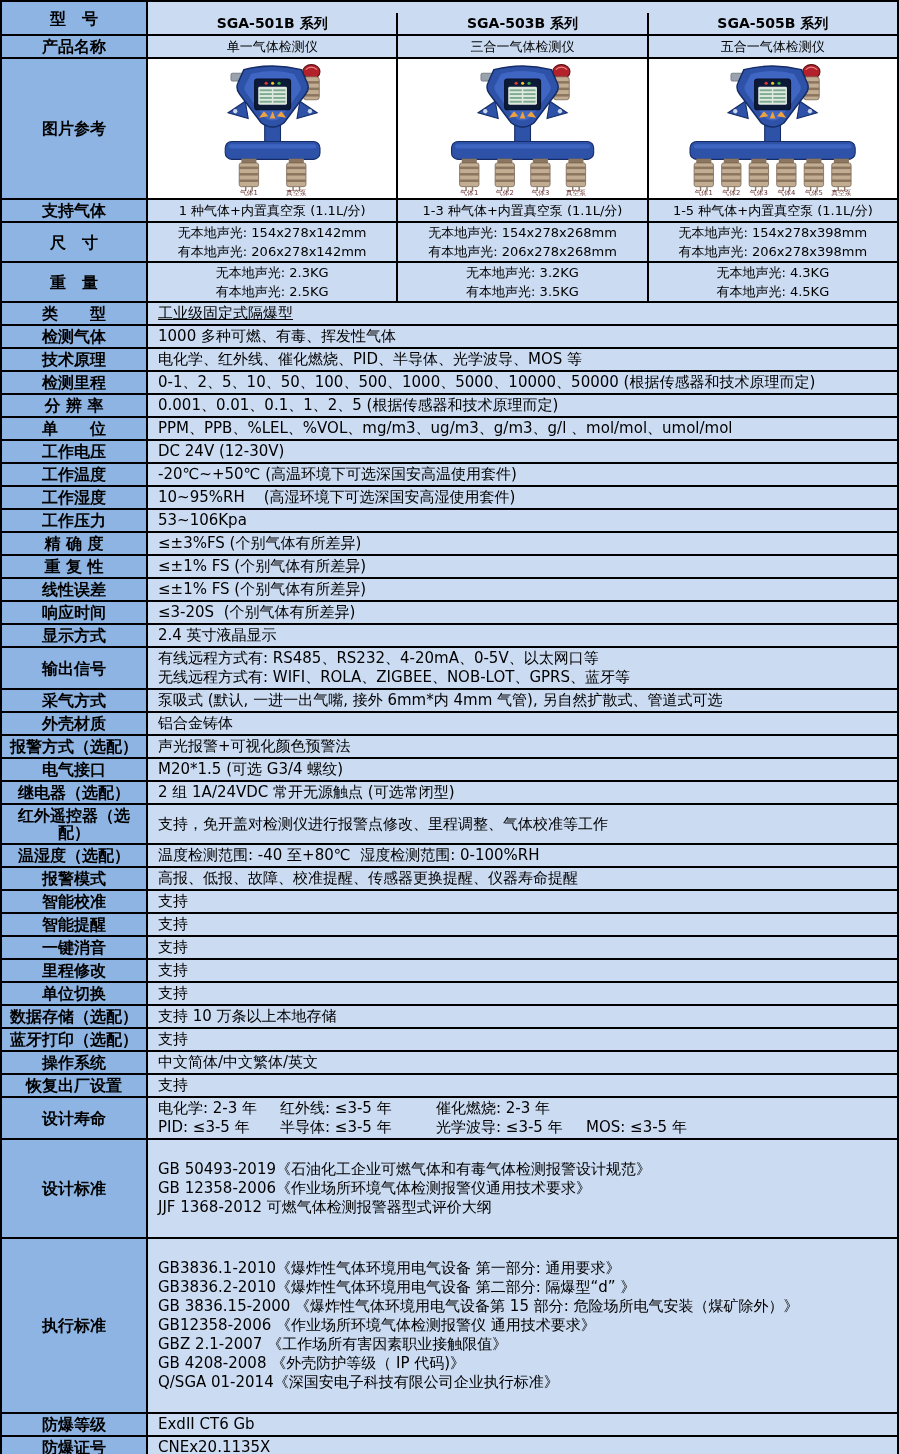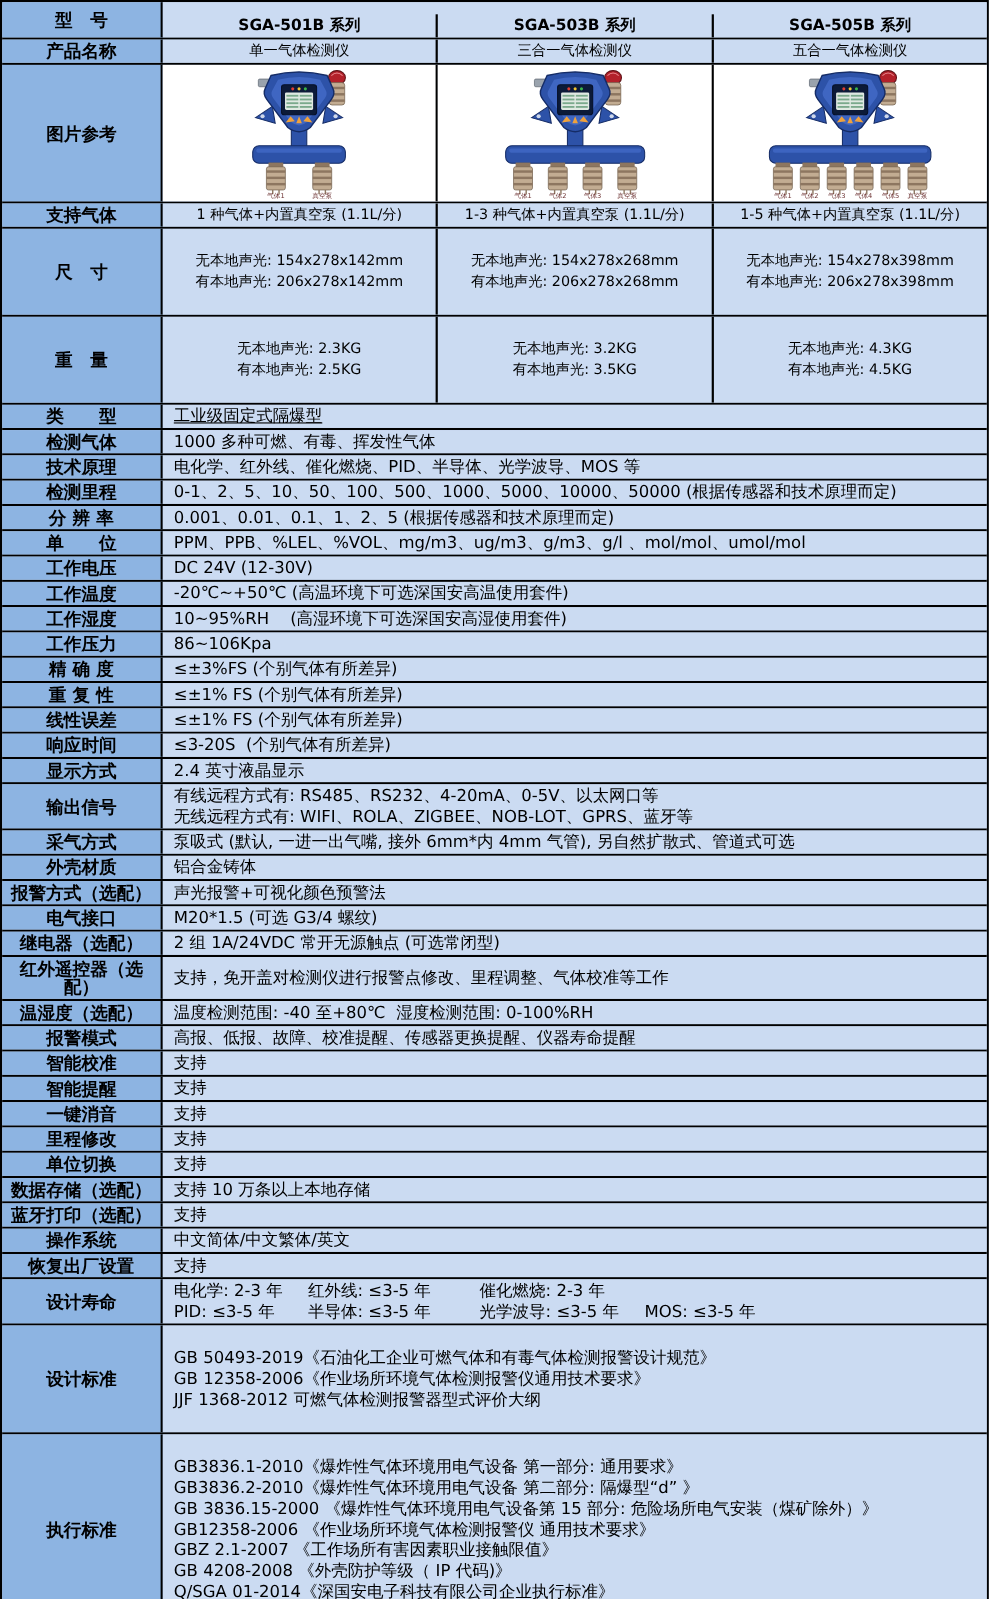--- a/index.html
+++ b/index.html
@@ -23,34 +23,34 @@
   .value-area { flex:1; display:flex; background:var(--value-bg,#CBDBF2); min-width:0; }
   .cell3 {
     flex:1 1 0; min-width:0;
     border-right:2px solid var(--border,#000);
     display:flex; flex-direction:column; justify-content:center; align-items:center;
     text-align:center; font-size:13px; line-height:19px; padding:1px 3px;
     white-space:pre-wrap;
   }
   .cell3:last-child { border-right:none; }
   .row-header .cell3 { font-weight:bold; font-size:14px;margin-top:11px; }
-  .pad2 .cell3 { padding:20px 3px; }
+  .pad2 .cell3 { padding:0 3px; }
   .cell-full {
     flex:1; min-width:0;
     display:flex; flex-direction:column; justify-content:center;
     font-size:15px; line-height:19px; padding:1px 10px; text-align:left;
     white-space:pre-wrap;
   }
   .pad3 .cell-full { padding:20px 10px; }
   .u .ln { text-decoration:underline; }
   .segline .seg { display:inline-block; vertical-align:top; }
   .segline .seg:nth-child(1){ width:122px; }
   .segline .seg:nth-child(2){ width:156px; }
   .segline .seg:nth-child(3){ width:150px; }
-  .row-images { height:126px; }
+  .row-images { height:141px; }
   .row-images .cell3 { background:var(--image-bg,#fff); padding:2px 0; justify-content:center; }
   .row-images svg { display:block; }
 </style>
 </head>
 <body>
 
 <div class="spec-table" id="spec-table">
     <div class="row row-header">
       <div class="label-cell">型　号</div>
       <div class="value-area">
@@ -347,21 +347,21 @@
     </div>
     <div class="row">
       <div class="label-cell">工作湿度</div>
       <div class="value-area">
         <div class="cell-full"><div class="ln">10~95%RH    (高湿环境下可选深国安高湿使用套件)</div></div>
       </div>
     </div>
     <div class="row">
       <div class="label-cell">工作压力</div>
       <div class="value-area">
-        <div class="cell-full"><div class="ln">86~106Kpa</div></div>
+        <div class="cell-full"><div class="ln">53~106Kpa</div></div>
       </div>
     </div>
     <div class="row">
       <div class="label-cell">精 确 度</div>
       <div class="value-area">
         <div class="cell-full"><div class="ln">≤±3%FS (个别气体有所差异)</div></div>
       </div>
     </div>
     <div class="row">
       <div class="label-cell">重 复 性</div>

